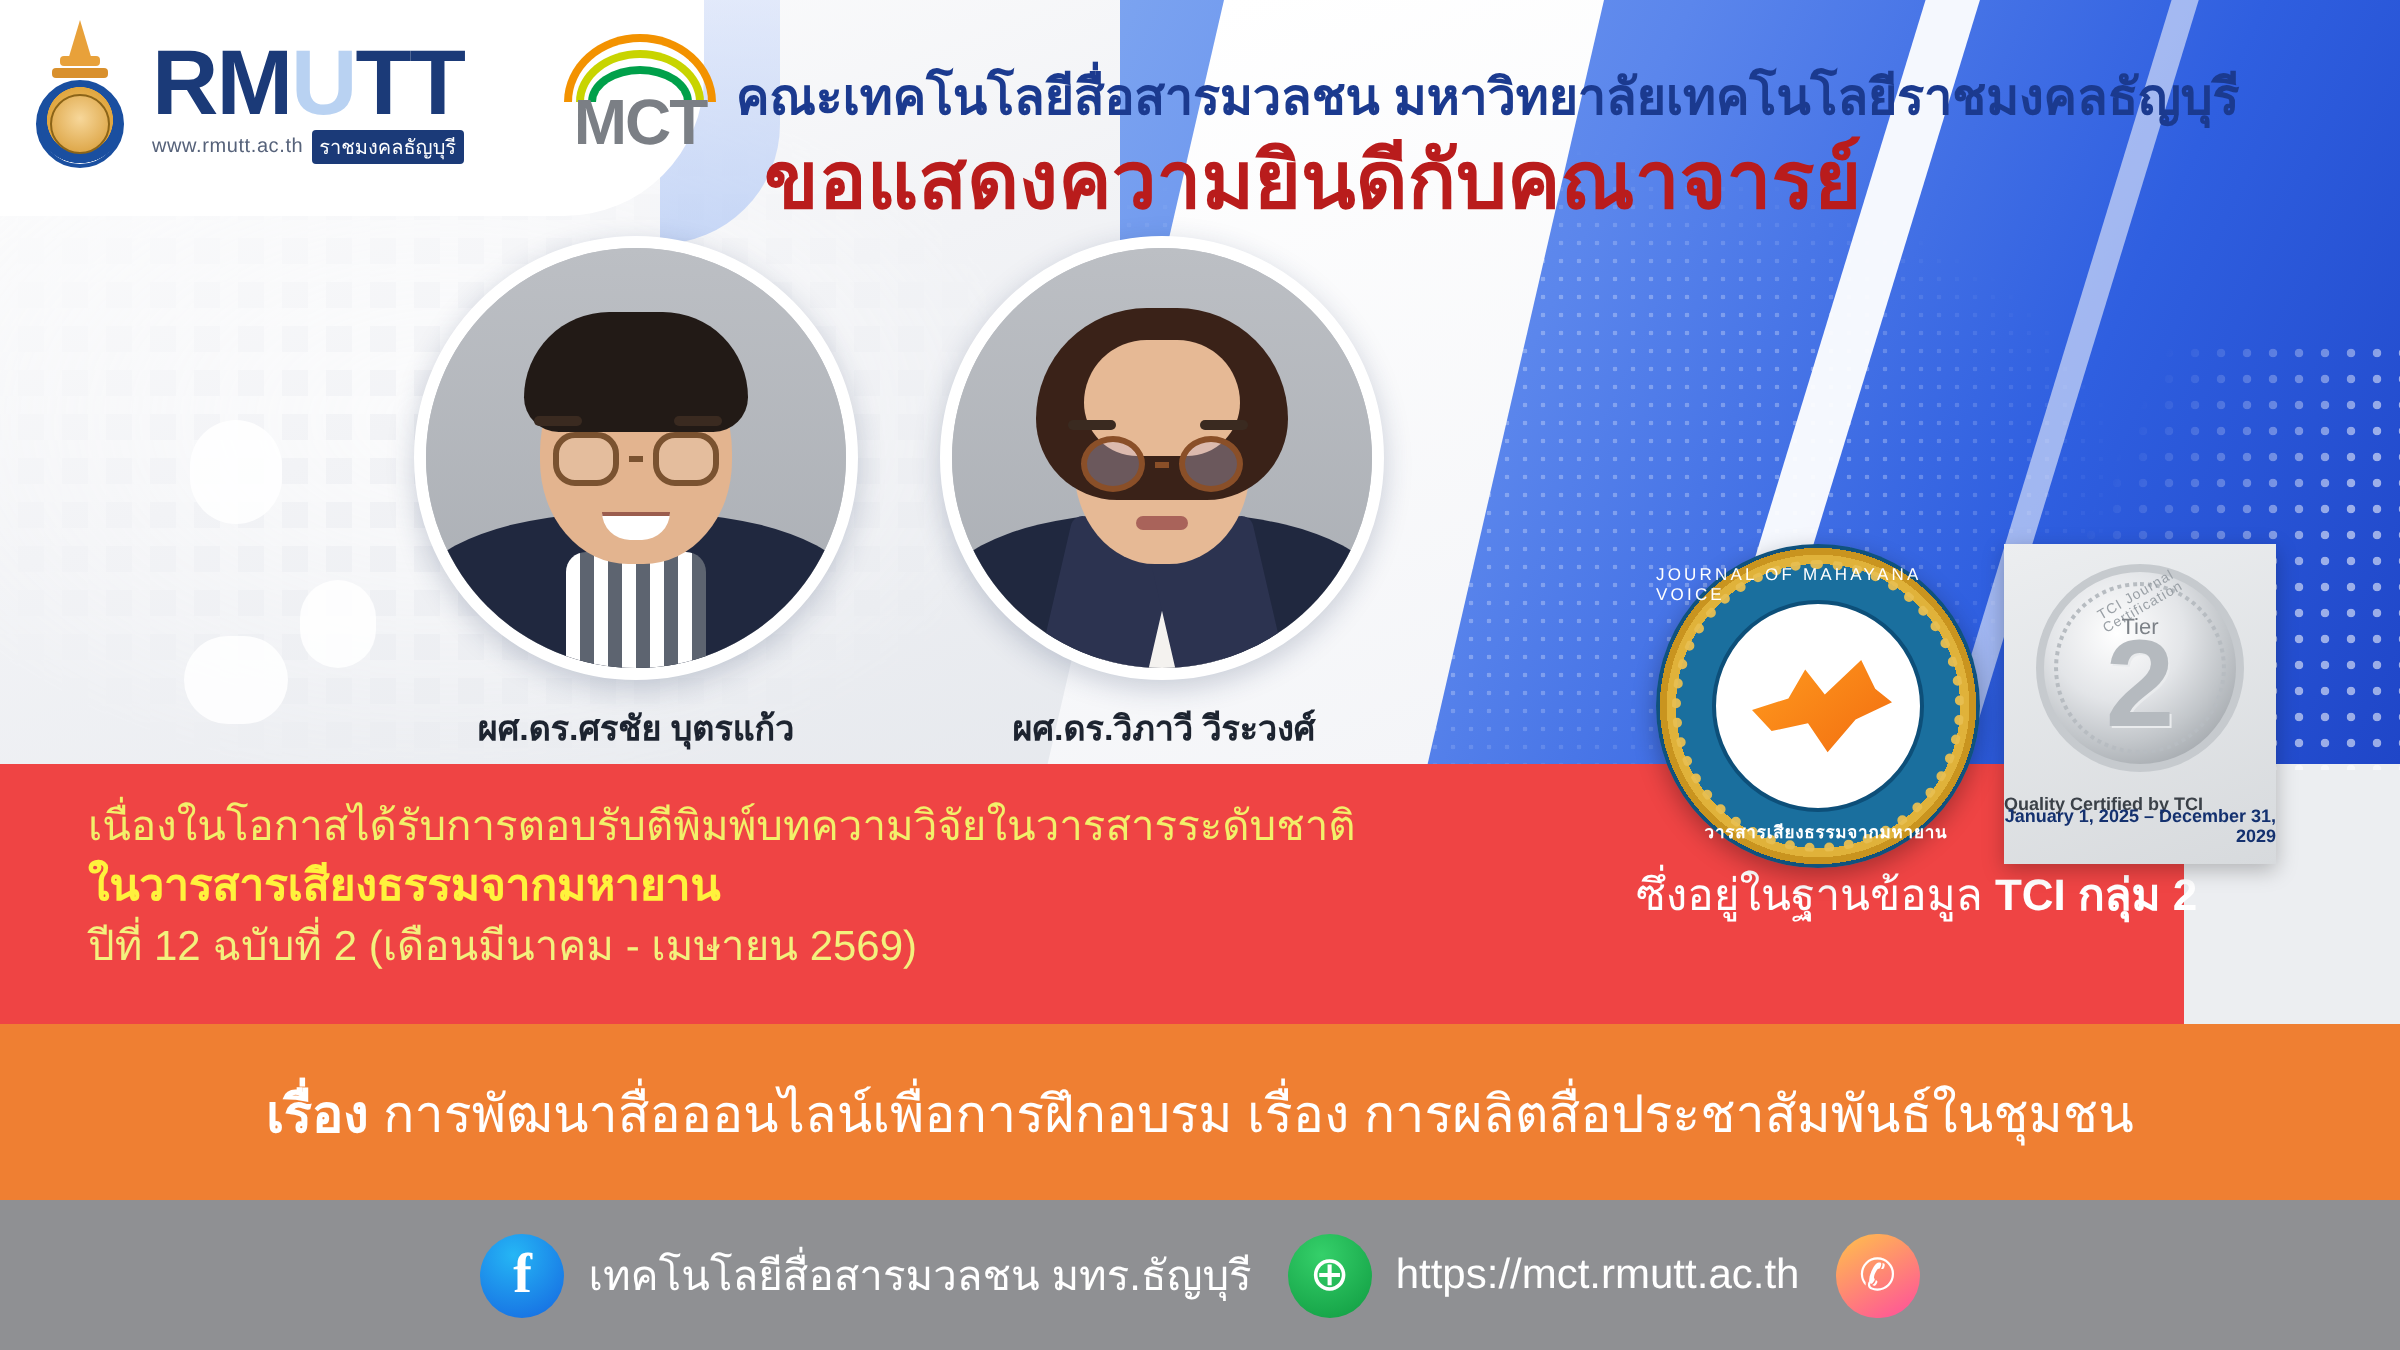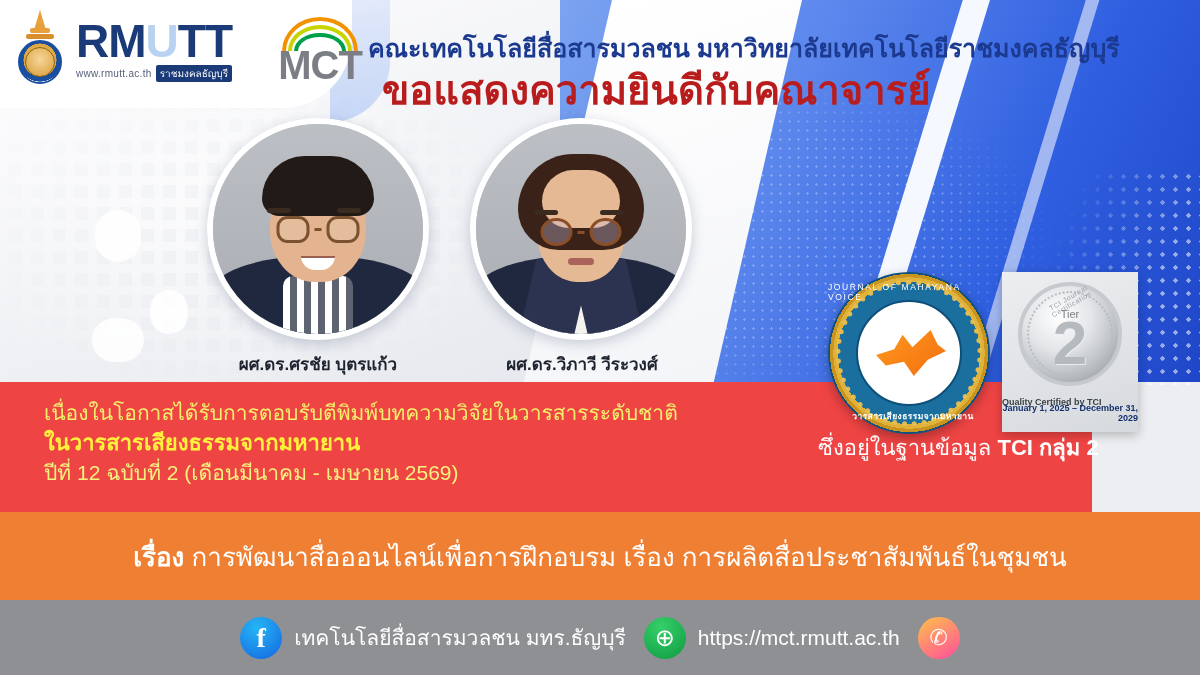--- a/index.html
+++ b/index.html
@@ -114,21 +114,21 @@
   }
   .mct-logo{position:relative;width:92px;height:72px;margin-left:6px;}
   .mct-arcs{position:absolute;top:4px;left:8px;width:76px;height:34px;overflow:hidden;}
   .arc{position:absolute;left:0;width:76px;border-radius:50% 50% 0 0 / 100% 100% 0 0;
        border-style:solid;border-bottom:none;box-sizing:border-box;}
   .arc1{top:0;height:34px;border-width:4px;border-color:#f39200;}
   .arc2{top:8px;left:6px;width:64px;height:26px;border-width:4px;border-color:#c8d400;}
   .arc3{top:16px;left:12px;width:52px;height:18px;border-width:4px;border-color:#00a04a;}
   .mct-text{
     position:absolute;top:30px;left:0;width:92px;text-align:center;
-    font-size:40px;font-weight:bold;color:#7b7f85;letter-spacing:-1px;
+    font-size:32px;font-weight:bold;color:#7b7f85;letter-spacing:-1px;
   }
 
   
   .head-line1{
     position:absolute;top:28px;left:368px;z-index:7;
     font-size:25px;font-weight:bold;color:#1b3a8f;white-space:nowrap;
     font-family:"Liberation Sans",sans-serif;
   }
   .head-line2{
     position:absolute;top:58px;left:382px;z-index:7;

